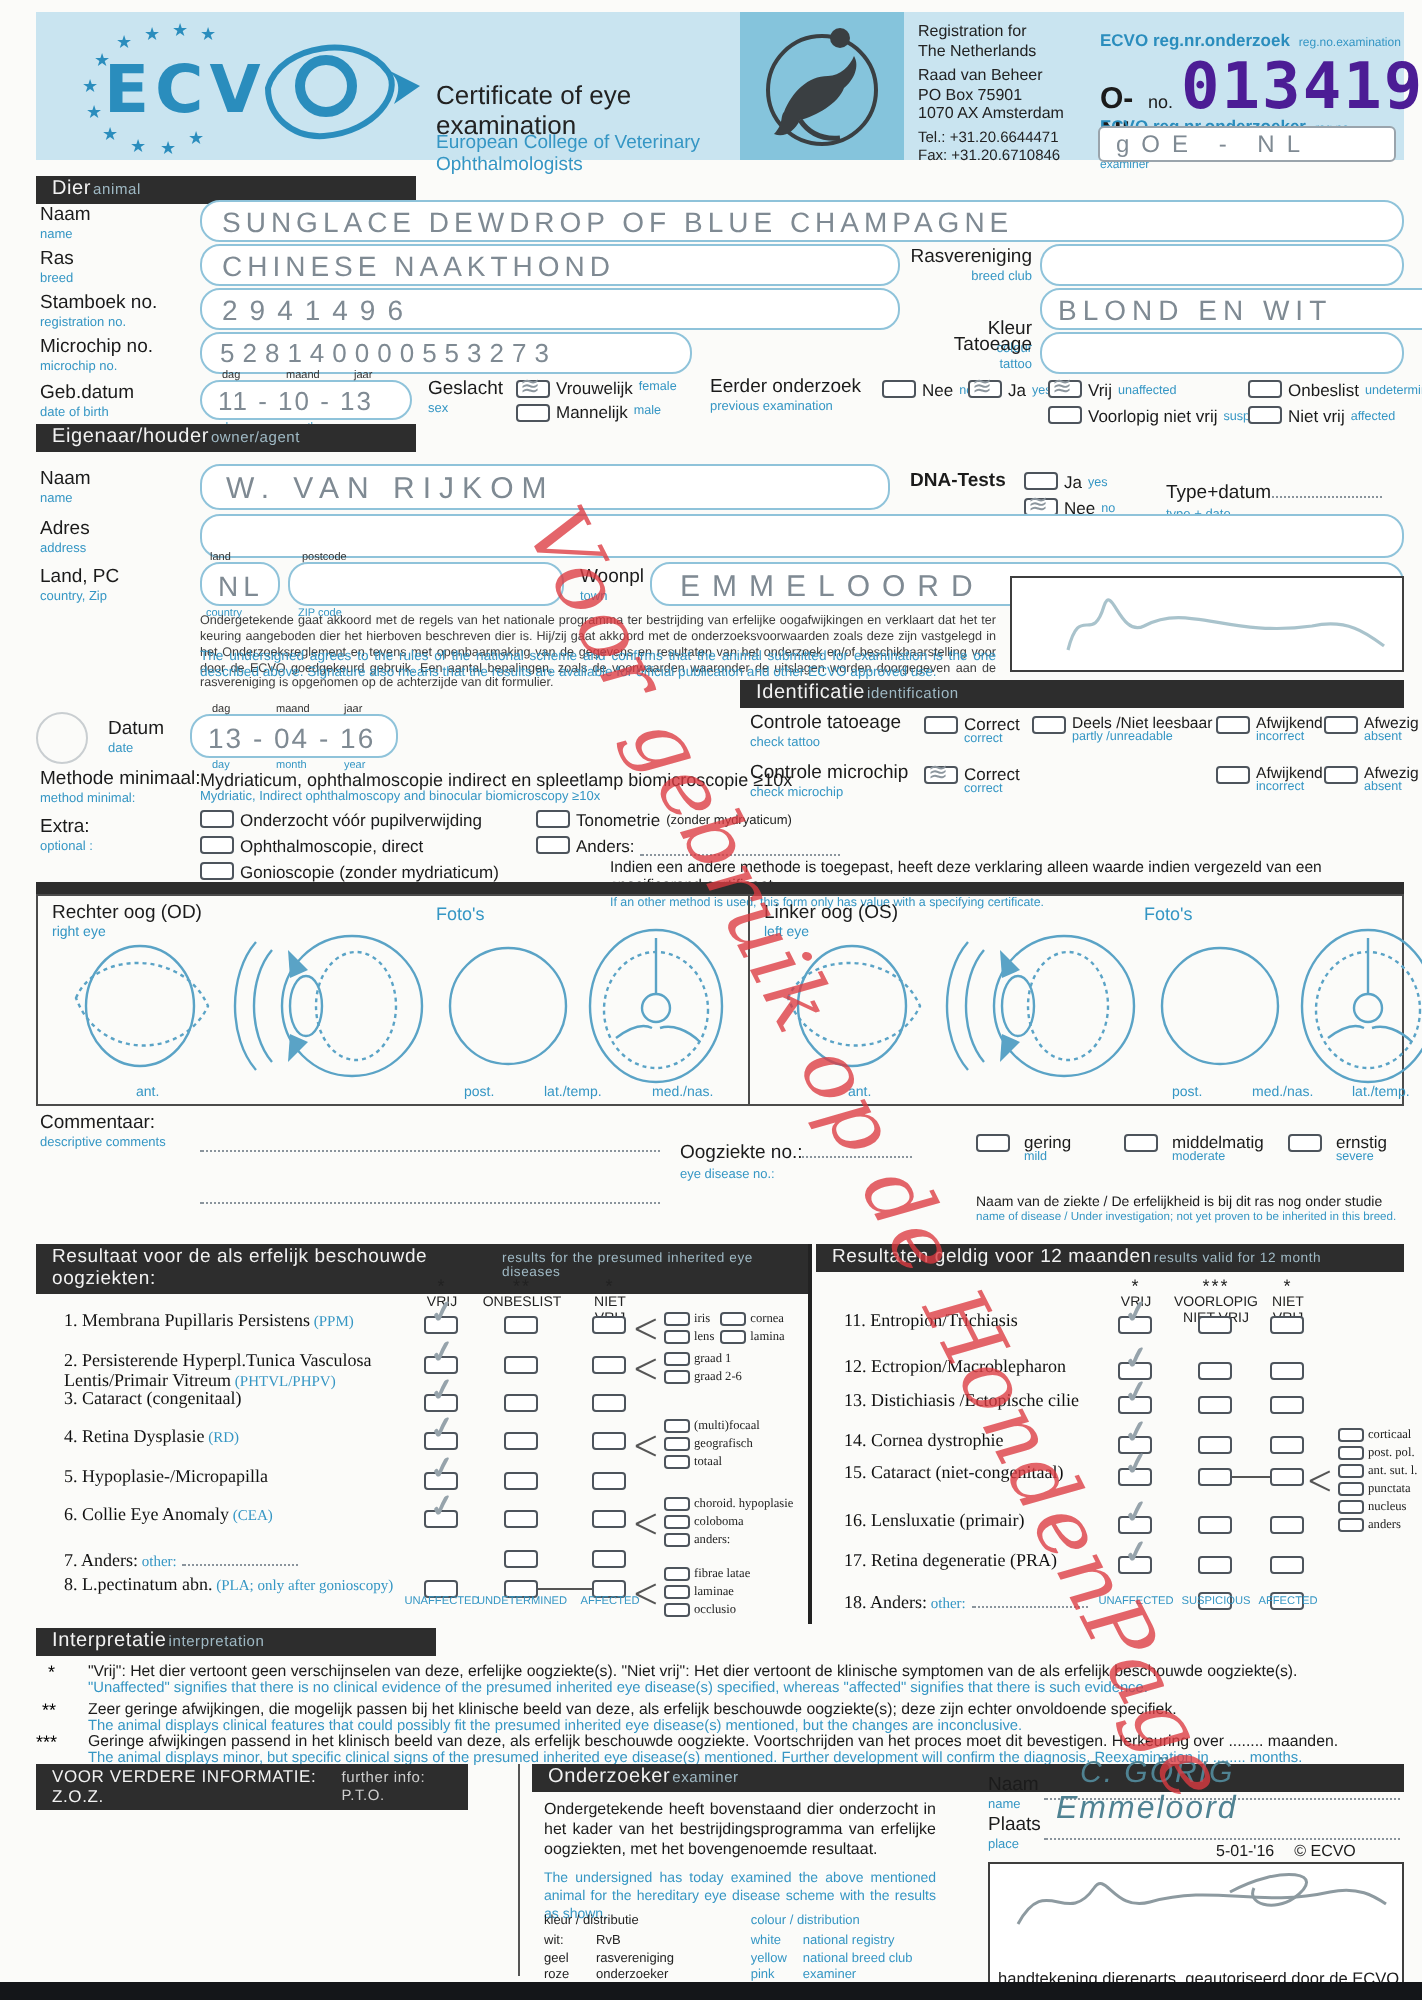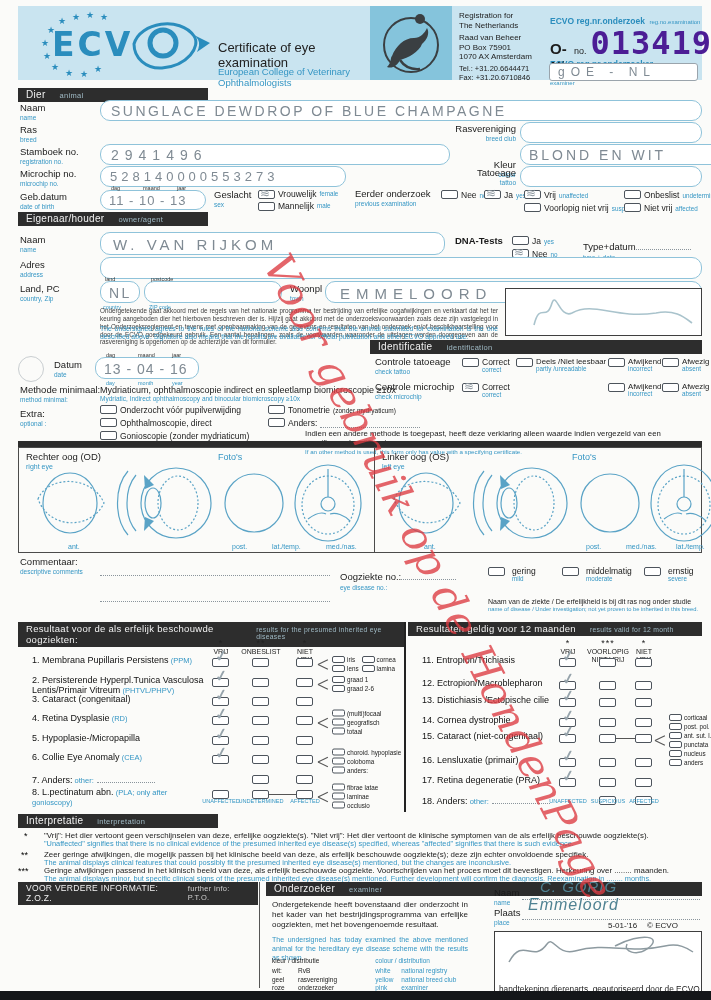--- a/index.html
+++ b/index.html
@@ -1,21 +1,21 @@
 <!DOCTYPE html>
 <html><head>
 <meta charset="utf-8">
 <style>
   html,body{margin:0;padding:0;background:#c9c9c9;}
   #page{position:relative;width:711px;height:1000px;margin:0 auto;background:#fbfbf9;
         font-family:"Liberation Sans",sans-serif;overflow:hidden;}
   .a{position:absolute;}
   
   .bar{position:absolute;background:#2d2d2d;color:#f2f2f2;font-size:10px;letter-spacing:.3px;
-       padding:1px 8px 2px;display:flex;gap:14px;align-items:baseline;box-sizing:border-box;}
+       padding:1px 8px 2px;display:flex;gap:1px;align-items:baseline;box-sizing:border-box;}
   .bar .en{color:#9fb9c4;font-size:7.5px;}
   
   .l1{font-size:9.5px;color:#1b1b1b;line-height:1.15;}
   .l2{font-size:6.5px;color:#3596c4;line-height:1.15;}
   .bl{color:#3596c4;}
   .rt{text-align:right;}
   
   .inbox{position:absolute;border:1.2px solid #8fc3da;border-radius:10px;background:#fff;box-sizing:border-box;}
   .hw{font-weight:500;color:#7f8a93;letter-spacing:2.5px;white-space:nowrap;font-size:14px;}
   .hw2{color:#4f8292;letter-spacing:1px;font-style:italic;font-weight:500;}
@@ -33,21 +33,21 @@
   .te{font-size:6.3px;color:#3596c4;white-space:nowrap;}
   .dot{display:inline-block;border-bottom:1.1px dotted #8a949c;height:9px;vertical-align:baseline;}
   
   .hpanel{position:absolute;background:#c9e4f0;}
   .hpanel.dk{background:#85c4dc;}
   
   .chead{position:absolute;transform:translateX(-50%);text-align:center;font-size:7px;color:#222;
          line-height:1.15;width:54px;}
   .chead .st{display:block;font-size:9px;letter-spacing:1px;}
   .cfoot{position:absolute;transform:translateX(-50%);font-size:5.6px;color:#3596c4;white-space:nowrap;}
-  .drow{position:absolute;left:0;right:16px;height:18px;}
+  .drow{position:absolute;left:0;right:16px;height:18px;font-family:Liberation Serif, serif;}
   .dname{position:absolute;left:14px;top:1px;font-size:9px;color:#111;line-height:1.1;}
   .abbr{color:#3596c4;font-size:7.5px;}
   .dnm{width:58px;margin-left:3px;}
   .subs{position:absolute;top:50%;transform:translateY(-50%);display:flex;align-items:center;gap:3px;}
   .scol{display:flex;flex-direction:column;gap:2px;}
   .sit{display:flex;align-items:center;gap:2px;}
   .slab{font-size:6.3px;color:#222;white-space:nowrap;}
   .fk{width:11px;height:12px;position:relative;flex:none;}
   .fk::before,.fk::after{content:"";position:absolute;left:0;top:50%;width:11px;height:1px;background:#555;transform-origin:left center;}
   .fk::before{transform:rotate(-26deg);} .fk::after{transform:rotate(26deg);}
@@ -145,20 +145,23 @@
       <div class="l1">Naam</div>
       <div class="l2">name</div>
     </div>
   <div class="inbox" style="left:100px;top:100px;width:602px;height:21px;">
       <span class="hw" style="position:absolute;left:10px;top:2px;">SUNGLACE DEWDROP OF BLUE CHAMPAGNE</span>
     </div>
 
   <div class="a" style="left:20px;top:125px;">
       <div class="l1">Ras</div>
       <div class="l2">breed</div>
+    </div>
+  <div class="inbox" style="left:100px;top:122px;width:350px;height:21px;">
+      <span class="hw" style="position:absolute;left:10px;top:2px;">CHINESE NAAKTHOND</span>
     </div>
   <div class="a rt" style="left:430px;top:124px;width:86px;">
       <div class="l1">Rasvereniging</div>
       <div class="l2">breed club</div>
     </div>
   <div class="inbox" style="left:520px;top:122px;width:182px;height:21px;"></div>
 
   <div class="a" style="left:20px;top:147px;">
       <div class="l1">Stamboek no.</div>
       <div class="l2">registration no.</div>
@@ -811,21 +814,21 @@
     <span class="a" style="left:-3px;top:0;font-size:9px;">**</span>
     <div style="margin-left:20px;font-size:7.9px;color:#1b1b1b;line-height:1.2;">Zeer geringe afwijkingen, die mogelijk passen bij het klinische beeld van deze, als erfelijk beschouwde oogziekte(s); deze zijn echter onvoldoende specifiek.</div>
     <div class="bl" style="margin-left:20px;font-size:7.4px;line-height:1.2;">The animal displays clinical features that could possibly fit the presumed inherited eye disease(s) mentioned, but the changes are inconclusive.</div>
   </div>
   <div class="a" style="left:24px;top:866px;width:672px;">
     <span class="a" style="left:-6px;top:0;font-size:9px;">***</span>
     <div style="margin-left:20px;font-size:7.9px;color:#1b1b1b;line-height:1.2;">Geringe afwijkingen passend in het klinisch beeld van deze, als erfelijk beschouwde oogziekte. Voortschrijden van het proces moet dit bevestigen. Herkeuring over ........ maanden.</div>
     <div class="bl" style="margin-left:20px;font-size:7.4px;line-height:1.2;">The animal displays minor, but specific clinical signs of the presumed inherited eye disease(s) mentioned. Further development will confirm the diagnosis. Reexamination in ........  months.</div>
   </div>
 
-  <div class="bar" style="left:18px;top:882px;width:240px;gap:10px;">
+  <div class="bar" style="left:18px;top:882px;width:216px;gap:10px;">
     <span style="font-size:8.5px;">VOOR VERDERE INFORMATIE: Z.O.Z.</span>
       <span class="en" style="font-size:7.5px;color:#cfcfcf;">further info: P.T.O.</span>
   </div>
   <div class="vline" style="left:259px;top:882px;height:106px;width:1px;background:#555;"></div>
   <div class="bar" style="left:266px;top:882px;width:436px;">
     <span>Onderzoeker</span>
       <span class="en">examiner</span>
   </div>
 
   <div class="a par" style="left:272px;top:900px;width:196px;font-size:8px;color:#1b1b1b;">Ondergetekende heeft bovenstaand dier onderzocht in het kader van het bestrijdingsprogramma van erfelijke oogziekten, met het bovengenoemde resultaat.</div>

